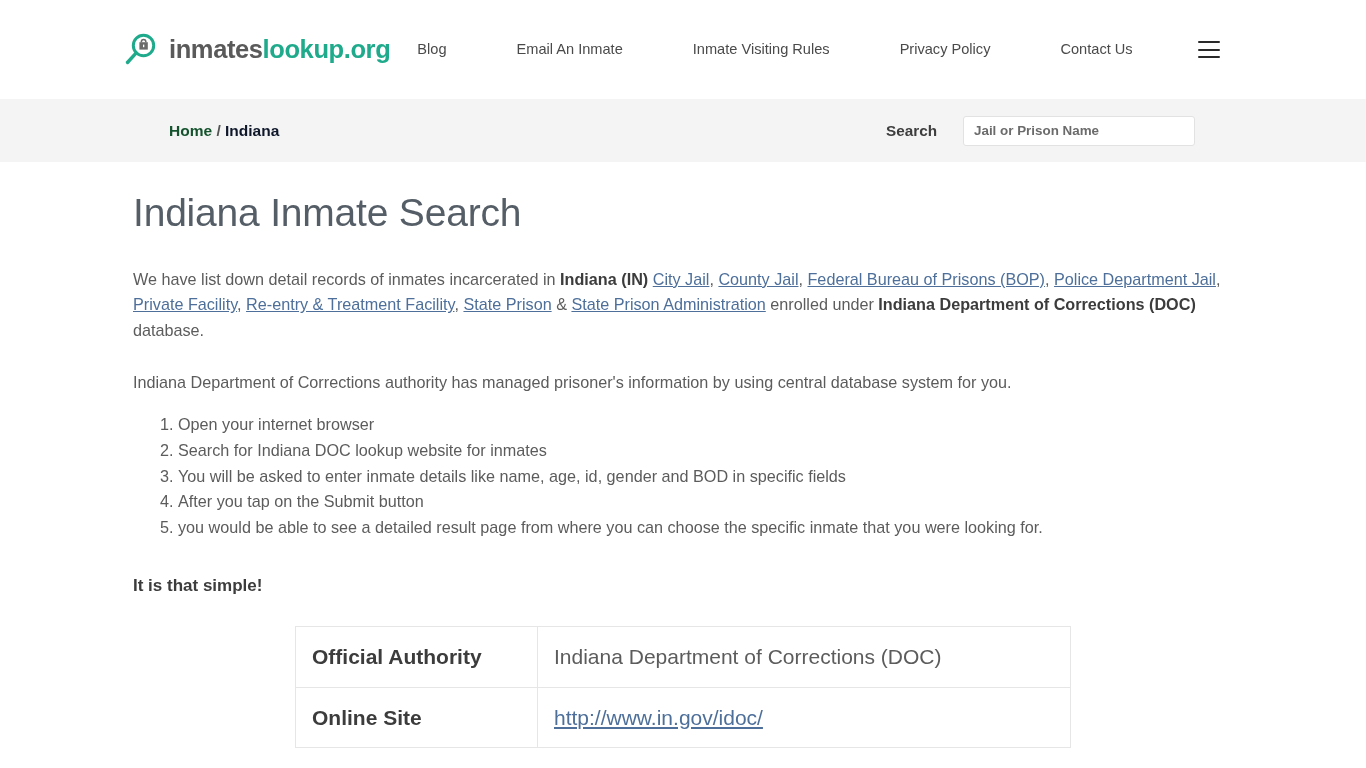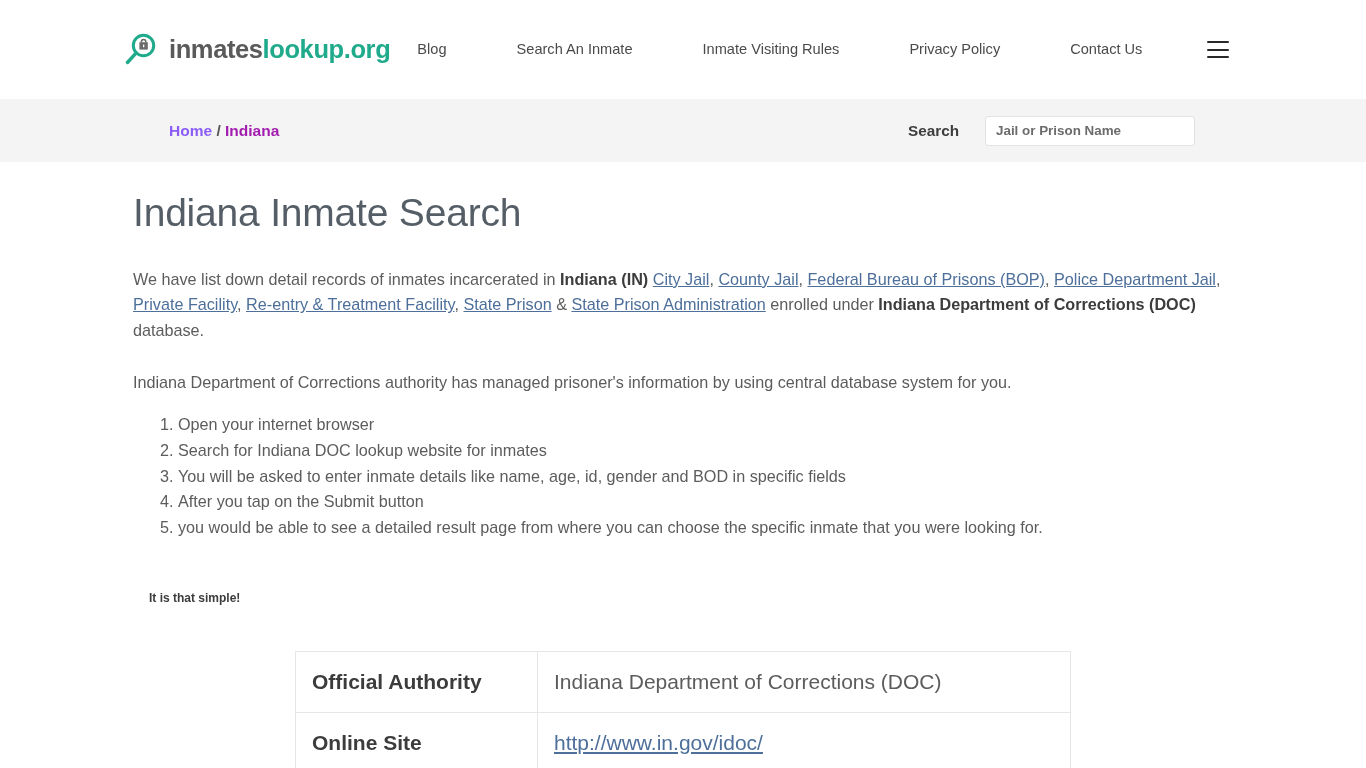--- a/index.html
+++ b/index.html
@@ -88,42 +88,42 @@
     position: relative;
   }
   .crumb {
     margin-left: 169px;
     font-size: 15.5px;
     font-weight: bold;
     line-height: 1;
     white-space: nowrap;
   }
   .crumb a {
-    color: #8b5cf6;
+    color: #14532d;
     text-decoration: none;
   }
   .crumb .crumb-sep { color: #555555; font-weight: bold; }
-  .crumb .crumb-current { color: #a21caf; font-weight: bold; }
+  .crumb .crumb-current { color: #0f172a; font-weight: bold; }
 
   .search-area {
     margin-left: auto;
     margin-right: 171px;
     display: flex;
     align-items: center;
     gap: 26px;
   }
   .search-label {
     font-size: 15.3px;
     font-weight: bold;
     color: #3d3d3d;
     line-height: 1;
     white-space: nowrap;
   }
   .search-input {
-    width: 210px;
+    width: 232px;
     height: 30px;
     border: 1px solid #e2e2e2;
     border-radius: 3px;
     background: #ffffff;
     padding: 0 10px;
     font-family: "Liberation Sans", sans-serif;
     font-size: 13.4px;
     font-weight: normal;
     color: #3b82f6;
     outline: none;
@@ -179,24 +179,24 @@
   .steps-list {
     margin: 0;
     padding: 17px 0 0 45px;
     font-size: 16.2px;
     line-height: 25.7px;
     color: #5c5c5c;
   }
   .steps-list li { padding: 0; margin: 0; }
 
   .simple-note {
-    font-size: 12px;
+    font-size: 17px;
     font-weight: bold;
     color: #3c3c3c;
-    margin: 16px;
+    margin: 0;
     padding: 33px 0 0 0;
     line-height: 1.4;
   }
 
   .info-table-wrap { padding-top: 29px; }
   .info-table {
     width: 776px;
     margin: 0 auto;
     border-collapse: collapse;
     background: #ffffff;
@@ -232,21 +232,21 @@
         <rect x="17.4" y="11.2" width="8.4" height="7.4" fill="#6b6b6b"></rect>
         <path d="M19.3 11.2 a2.3 2.6 0 0 1 4.6 0" fill="none" stroke="#6b6b6b" stroke-width="1.5"></path>
         <rect x="21.0" y="13.6" width="1.3" height="2.6" fill="#ffffff"></rect>
       </svg>
     </span>
     <span class="logo-text"><span class="lt-dark">inmates</span><span class="lt-teal">lookup.org</span></span>
   </a>
 
   <nav class="main-nav">
     <a class="nav-link" href="#">Blog</a>
-    <a class="nav-link" href="#">Search An Inmate</a>
+    <a class="nav-link" href="#">Email An Inmate</a>
     <a class="nav-link" href="#">Inmate Visiting Rules</a>
     <a class="nav-link" href="#">Privacy Policy</a>
     <a class="nav-link" href="#">Contact Us</a>
     <div class="hamburger">
       <span></span>
       <span></span>
       <span></span>
     </div>
   </nav>
 </header>

